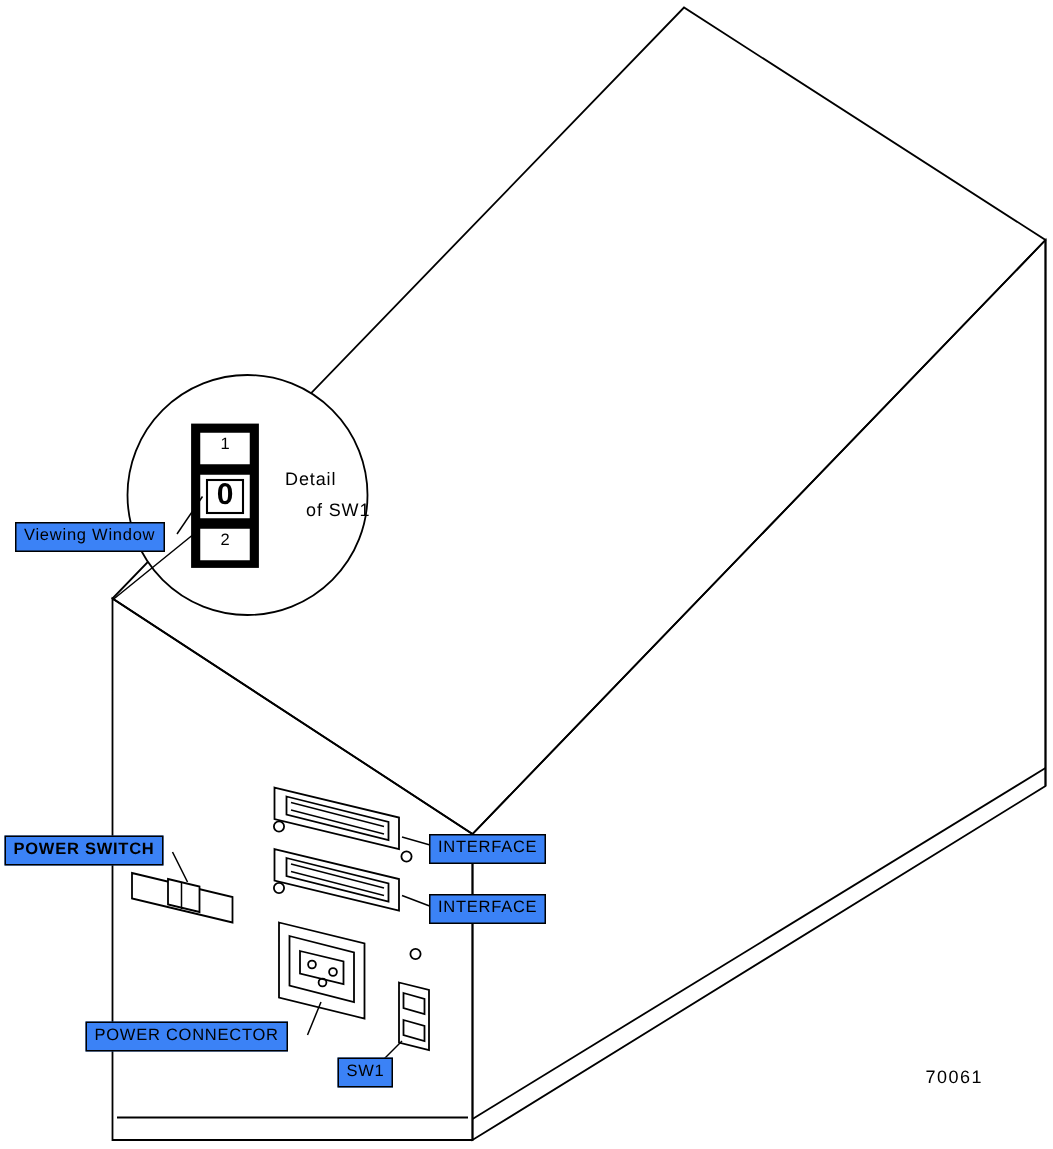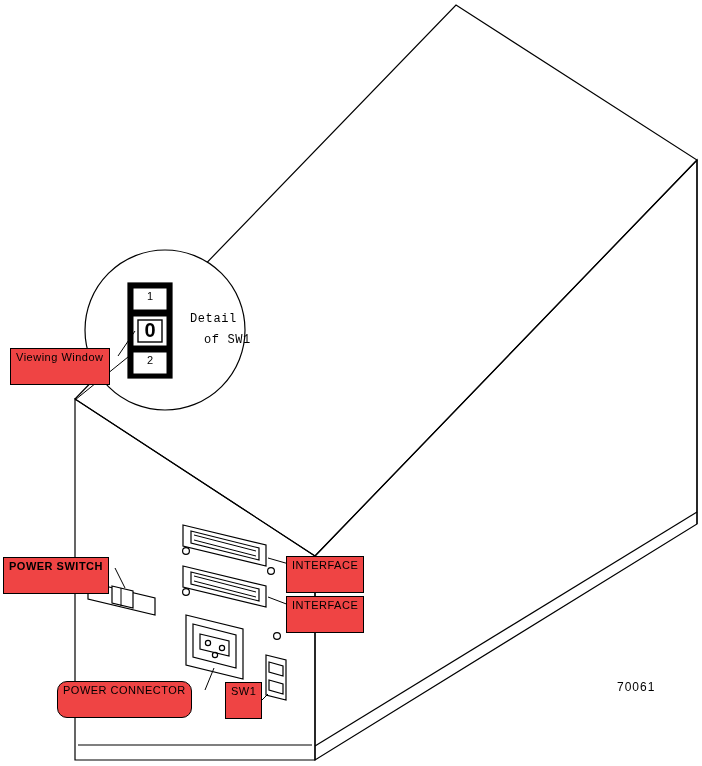--- a/index.html
+++ b/index.html
@@ -20,33 +20,33 @@
   svg#art {
     position: absolute;
     left: 0;
     top: 0;
     width: 702px;
     height: 766px;
   }
   .callout {
     position: absolute;
     border: 1px solid #000000;
-    background: #ef4444;
+    background: #3b82f6;
     font-family: "Liberation Sans", sans-serif;
     font-size: 11px;
     line-height: 13px;
     letter-spacing: 0.5px;
     color: #000000;
-    padding: 2px 5px 20px 5px;
+    padding: 2px 5px 3px 5px;
     white-space: nowrap;
     box-sizing: border-box;
   }
   .detail-line {
     position: absolute;
-    font-family: Liberation Mono, monospace;
+    font-family: Liberation Sans, sans-serif;
     font-size: 12px;
     letter-spacing: 0.6px;
     color: #000000;
     white-space: nowrap;
   }
   .figno {
     position: absolute;
     font-family: "Liberation Sans", sans-serif;
     font-size: 12px;
     letter-spacing: 1px;
@@ -157,19 +157,19 @@
   <div class="sw-num" style="left:143px; top:354px;">2</div>
 
   <div class="callout" style="left:10px; top:348px;">Viewing Window</div>
 
   <div class="callout" style="left:3px; top:557px;font-weight:bold;">POWER SWITCH</div>
 
   <div class="callout" style="left:286px; top:556px;">INTERFACE</div>
 
   <div class="callout" style="left:286px; top:596px;">INTERFACE</div>
 
-  <div class="callout" style="left:57px; top:681px;border-radius:10px;">POWER CONNECTOR</div>
+  <div class="callout" style="left:57px; top:681px;">POWER CONNECTOR</div>
 
-  <div class="callout" style="left:225px; top:682px;">SW1</div>
+  <div class="callout" style="left:225px; top:705px;">SW1</div>
 
-  <div class="figno" style="left:617px; top:680px;text-align:right;">70061</div>
+  <div class="figno" style="left:617px; top:711px;text-align:right;">70061</div>
 
 </div>
 
 </body></html>

